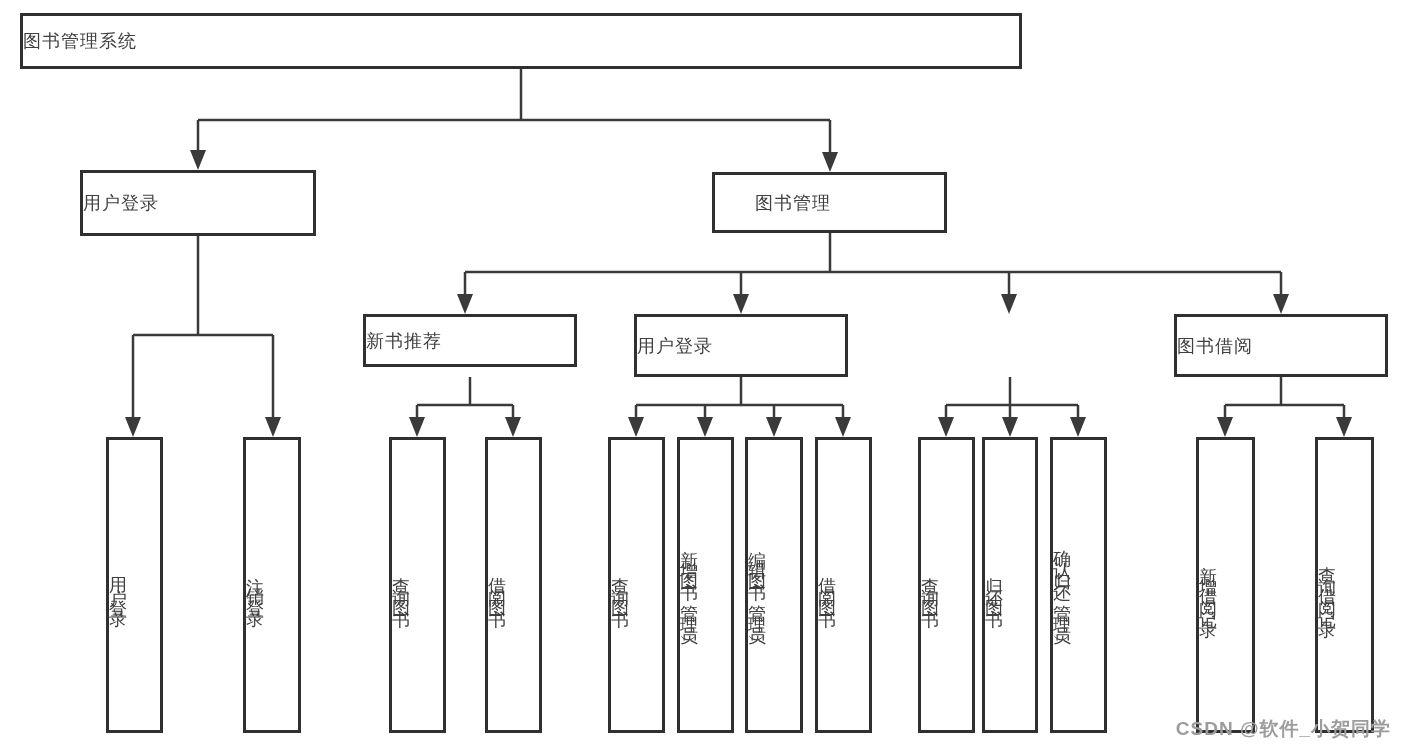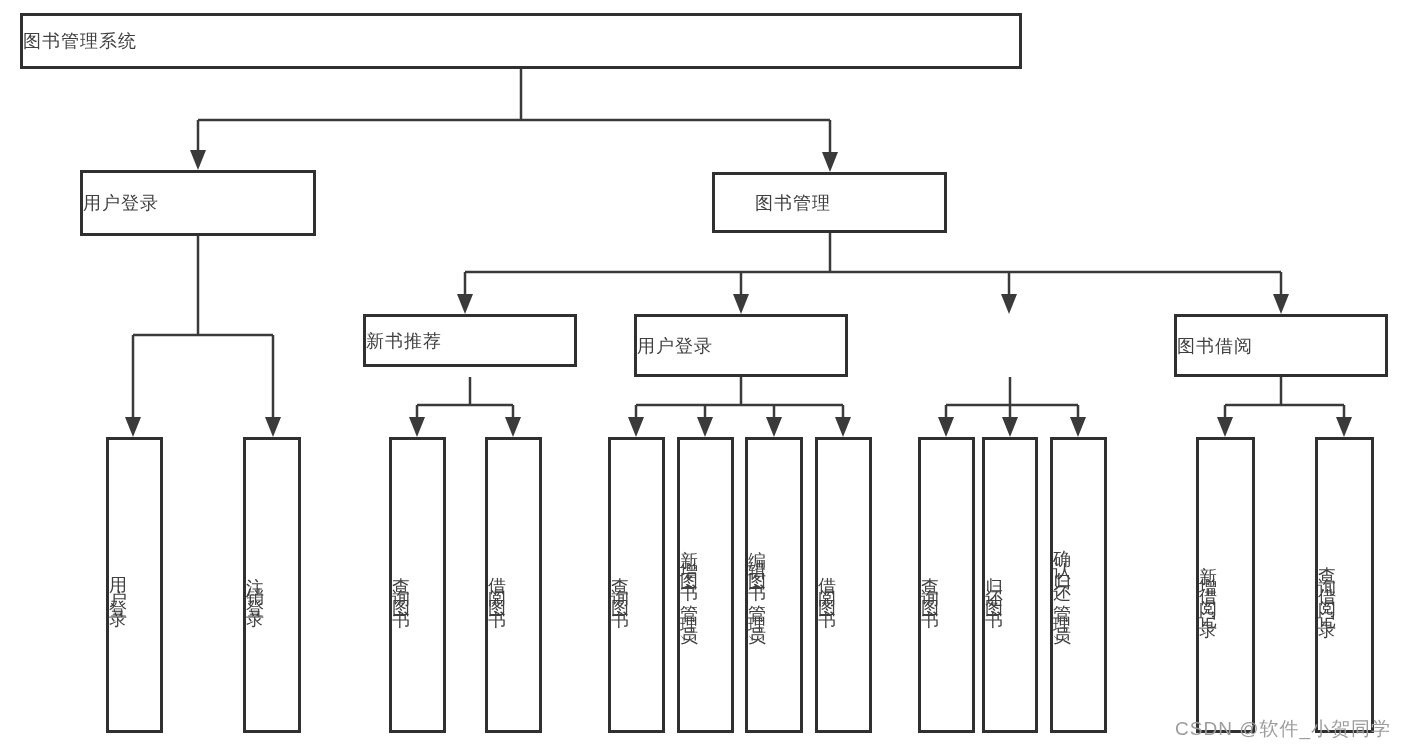--- a/index.html
+++ b/index.html
@@ -40,20 +40,21 @@
   }
   .watermark{
     position:absolute;
     right:14px;
     top:716px;
     font-size:19px;
     letter-spacing:1px;
     color:var(--wm);
     z-index:5;
     white-space:nowrap;
+    font-weight:bold;
   }
 </style>
 </head>
 <body>
 
 <div class="canvas">
 
   <svg class="connectors" width="1405" height="747">
     <defs>
       <marker id="arr" markerUnits="userSpaceOnUse" markerWidth="16" markerHeight="22" refX="8" refY="2">

